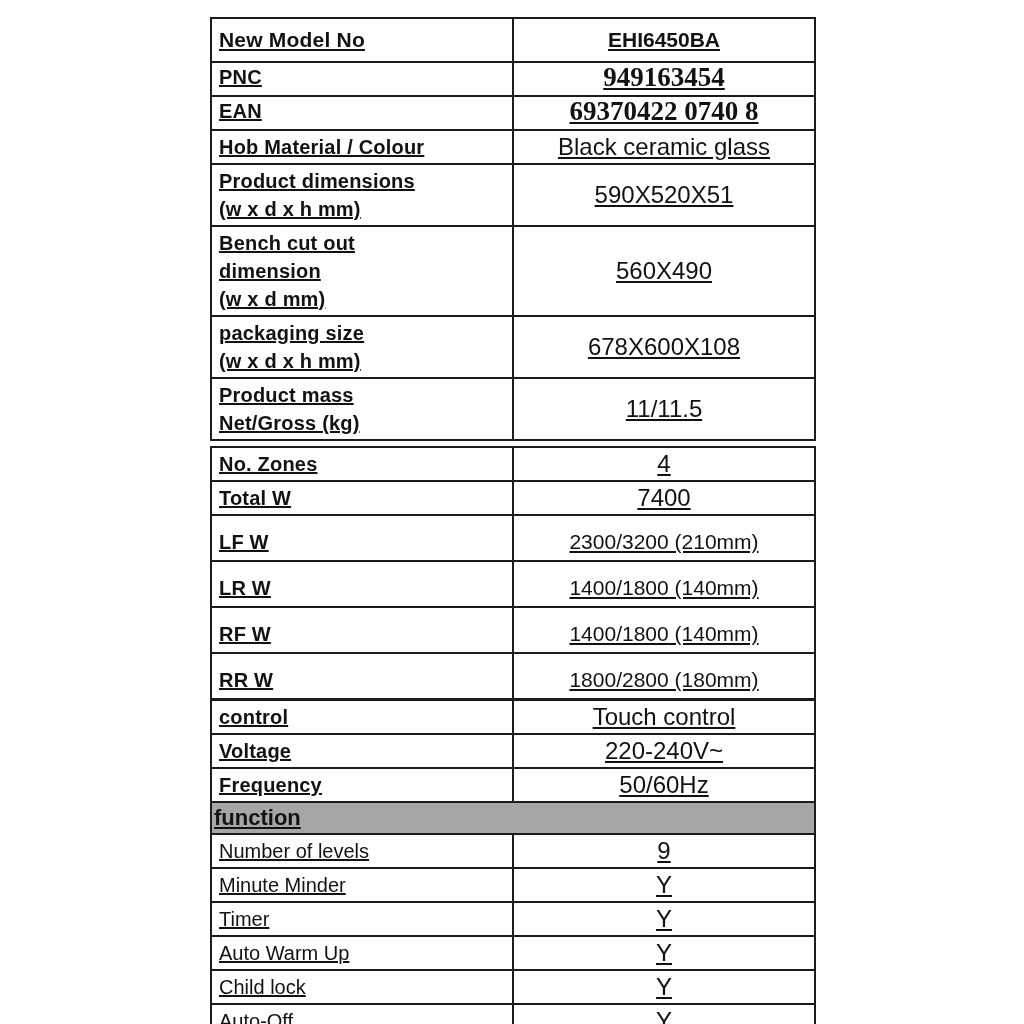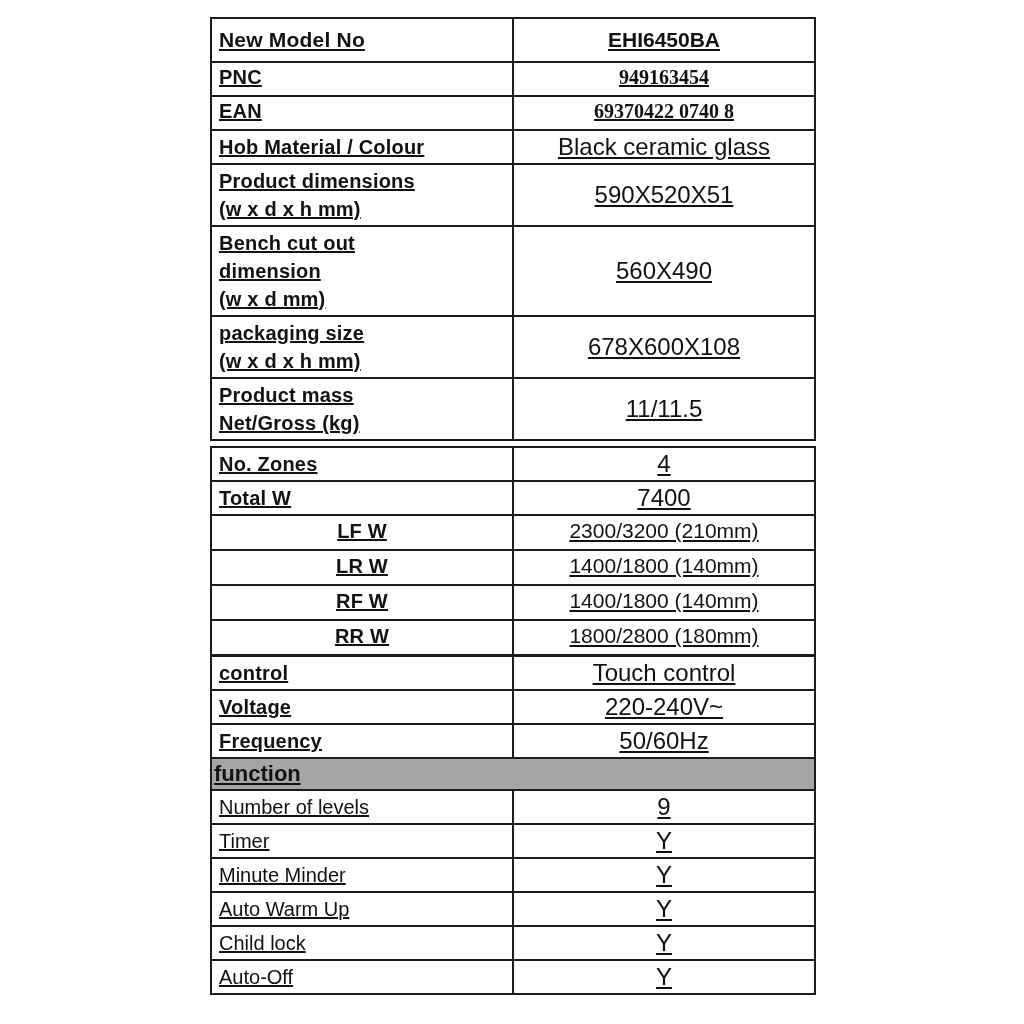--- a/index.html
+++ b/index.html
@@ -37,28 +37,28 @@
   .value-cell {
     text-align: center;
     font-size: 24px;
     line-height: 26px;
     padding: 2px 4px;
   }
   .value-cell.bold { font-weight: bold; }
   .value-cell.serif-bold {
     font-family: "Liberation Serif", serif;
     font-weight: bold;
-    font-size: 20px;
+    font-size: 27px;
     margin-top: 29px;
   }
   
   .xl.label-cell, .xl.value-cell { padding-top: 7px; padding-bottom: 7px; font-size: 21px; }
   .pad.label-cell, .pad.value-cell { padding-top: 0; padding-bottom: 4px; }
   
-  .tall.label-cell, .tall.value-cell { padding-top: 1px; padding-bottom: 4px; text-align: center; }
+  .tall.label-cell, .tall.value-cell { padding-top: 12px; padding-bottom: 4px; }
   .tall.value-cell { font-size: 21px; }
   tr.thick-bottom td { border-bottom-width: 3px; }
   .section-cell {
     background: var(--header-bg, #a6a6a6);
     font-weight: bold;
     font-size: 22px;
     line-height: 26px;
     padding: 2px;
   }
   .block-gap { height: 5px; }
@@ -159,25 +159,25 @@
           <td class="value-cell ">50/60Hz</td>
         </tr>
         <tr>
           <td colspan="2" class="section-cell">function</td>
         </tr>
         <tr>
           <td class="label-cell">Number of levels</td>
           <td class="value-cell ">9</td>
         </tr>
         <tr>
-          <td class="label-cell">Timer</td>
+          <td class="label-cell">Minute Minder</td>
           <td class="value-cell ">Y</td>
         </tr>
         <tr>
-          <td class="label-cell">Minute Minder</td>
+          <td class="label-cell">Timer</td>
           <td class="value-cell ">Y</td>
         </tr>
         <tr>
           <td class="label-cell">Auto Warm Up</td>
           <td class="value-cell ">Y</td>
         </tr>
         <tr>
           <td class="label-cell">Child lock</td>
           <td class="value-cell ">Y</td>
         </tr>

